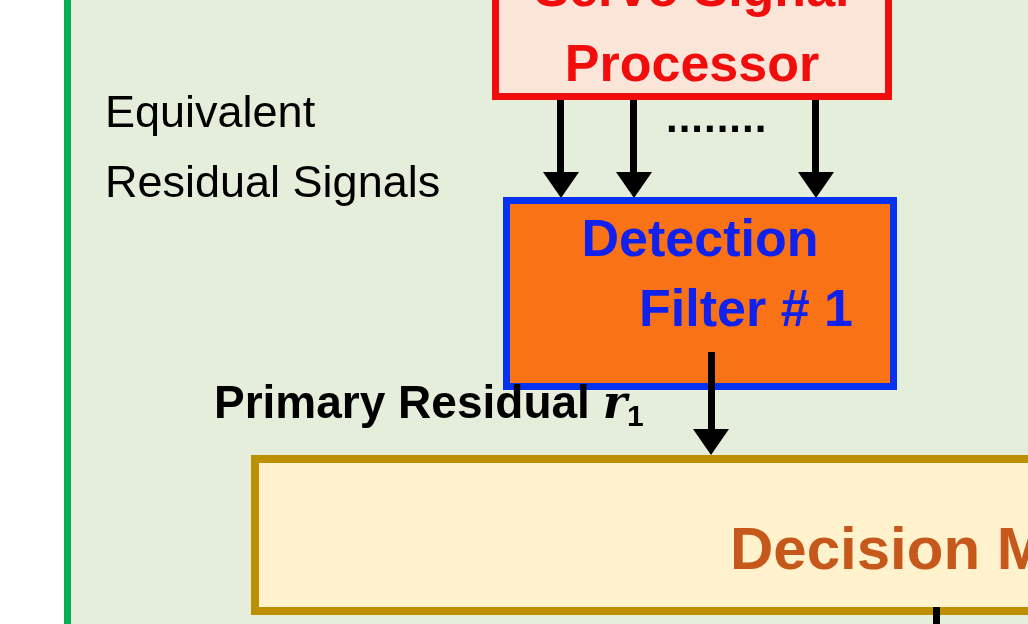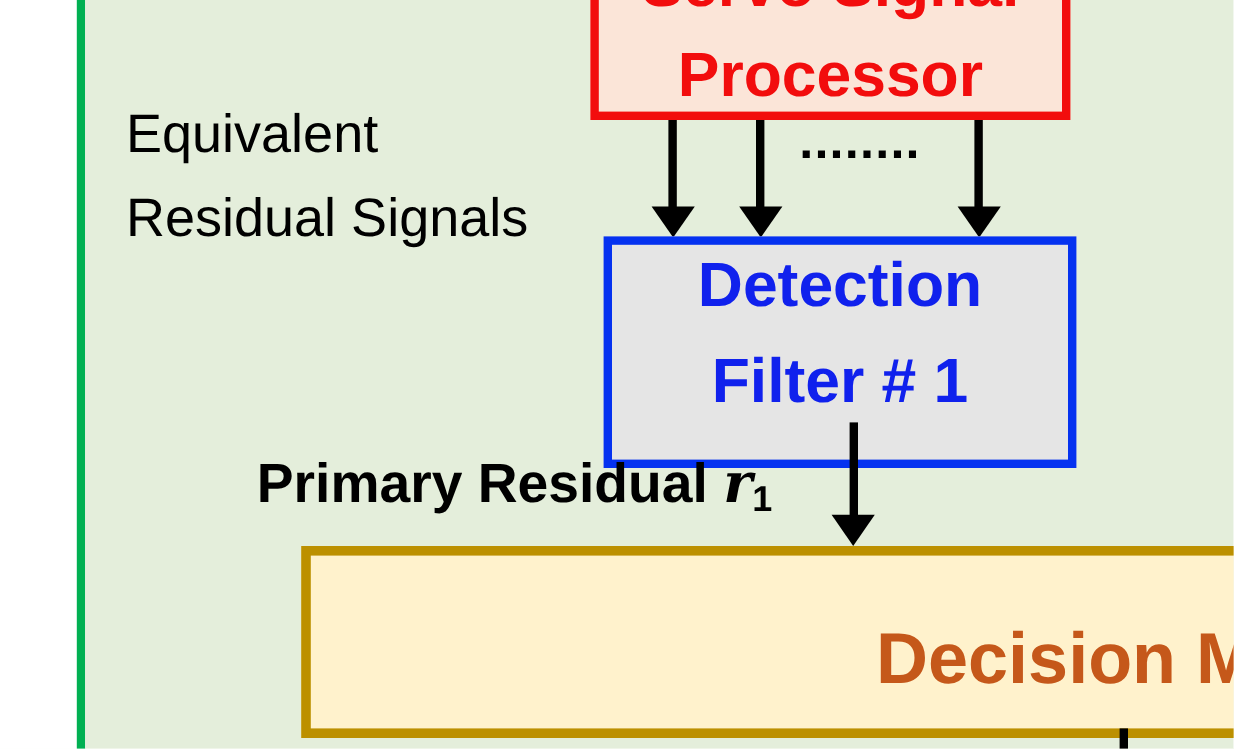--- a/index.html
+++ b/index.html
@@ -26,28 +26,28 @@
     border:7px solid #F20D0D;background:#FBE5D8;
   }
   .block-red .bline{
     position:absolute;left:0;width:386px;text-align:center;
     font-size:52px;font-weight:bold;line-height:60px;color:#F20D0D;white-space:nowrap;
   }
   .block-red .bline1{top:26px;}
   .block-red .bline2{top:101px;}
   .block-blue{
     left:503px;top:197px;width:394px;height:193px;
-    border:7px solid #0532F0;background:#e5e5e5;
+    border:7px solid #0532F0;background:#f97316;
   }
   .block-blue .bline{
     position:absolute;left:0;width:380px;text-align:center;
     font-size:52px;font-weight:bold;line-height:80px;color:#1021ED;white-space:nowrap;
   }
   .block-blue .bline1{top:-6px;}
-  .block-blue .bline2{top:74px;}
+  .block-blue .bline2{top:64px;padding-left:46px;}
   .block-gold{
     left:251px;top:455px;width:810px;height:160px;
     border:8px solid #BC9000;background:#FFF2CC;
   }
   .decision-label{
     position:absolute;left:471px;top:54px;
     font-size:60px;font-weight:bold;line-height:64px;color:#C5581A;white-space:nowrap;
   }
   
   .stem{position:absolute;width:7px;background:#000000;}

